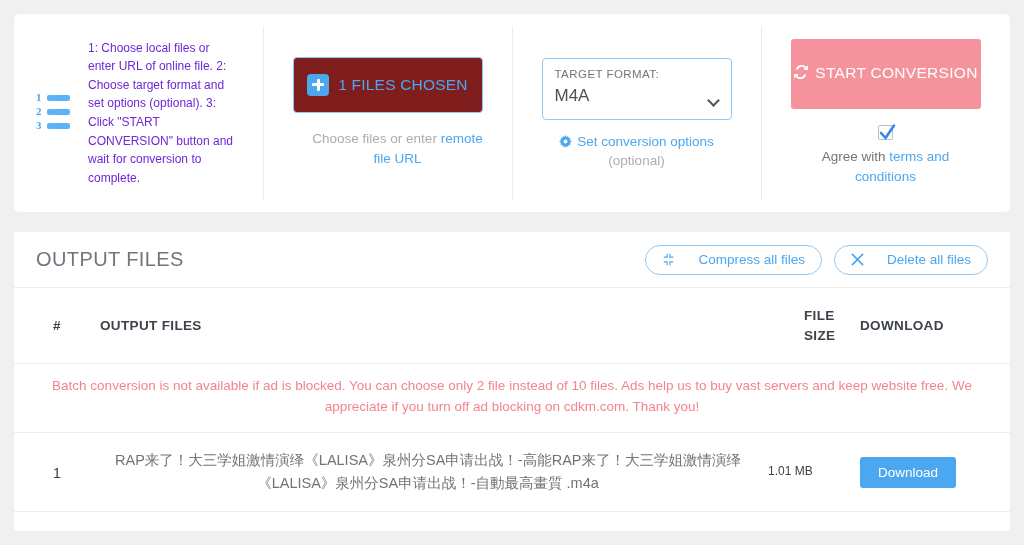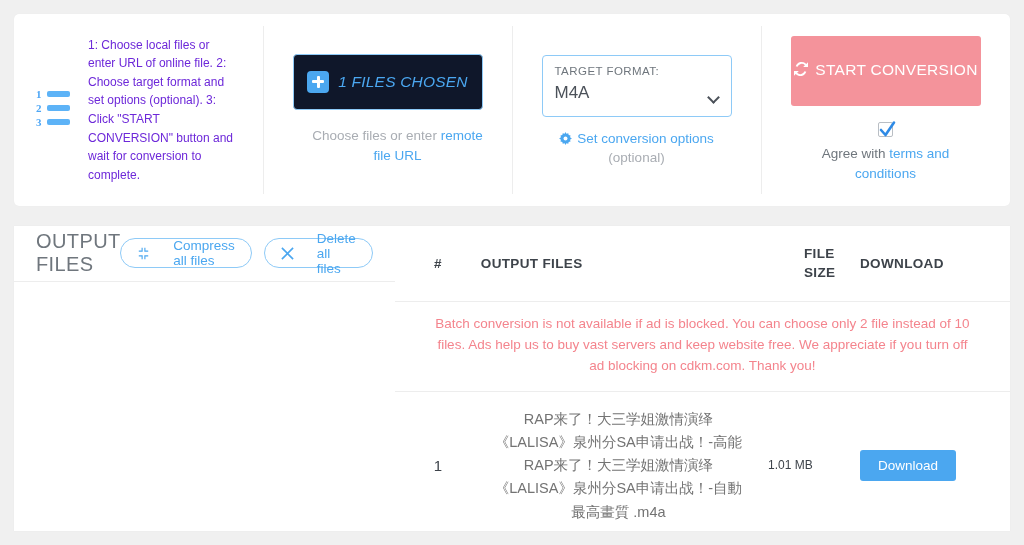--- a/index.html
+++ b/index.html
@@ -49,24 +49,23 @@
     font-size: 12px;
     line-height: 1.55;
     max-width: 152px;
   }
 
   
   .choose-btn {
     width: 190px; height: 56px;
     border: 1px solid #8ecaf7;
     border-radius: 4px;
-    background: #0f172a;
+    background: #7f1d1d;
     display: flex; align-items: center; justify-content: center; gap: 9px;
     cursor: pointer;
-    font-style: italic;
   }
   .choose-btn .plusicon {
     width: 22px; height: 22px;
     background: #4ba7f0;
     border-radius: 4px;
     position: relative;
     flex: 0 0 auto;
   }
   .choose-btn .plusicon::before, .choose-btn .plusicon::after {
     content: ""; position: absolute; background: #fff; border-radius: 1px;
@@ -144,21 +143,21 @@
   .cbox svg { position: absolute; left: 0px; top: -4px; }
   .agree-text { color: #6f767d; font-size: 13.5px; line-height: 1.5; }
   .agree-text a { color: #4ba7f0; text-decoration: none; cursor: pointer; }
 
   
   .bottom-panel {
     background: #ffffff;
     border-radius: 0;
     flex: 1 1 auto;
     box-shadow: 0 0 1px rgba(0,0,0,0.06);
-    display: flex; 
+    display: flex; flex-direction: column;
     overflow: hidden;
   }
   .bp-head {
     height: 56px;
     display: flex; align-items: center; justify-content: space-between;
     padding: 0 22px 0 22px;
     border-bottom: 1px solid #ededed;
   }
   .bp-title { color: #6f767d; font-size: 20px; letter-spacing: .4px; }
   .bp-actions { display: flex; gap: 12px; }

